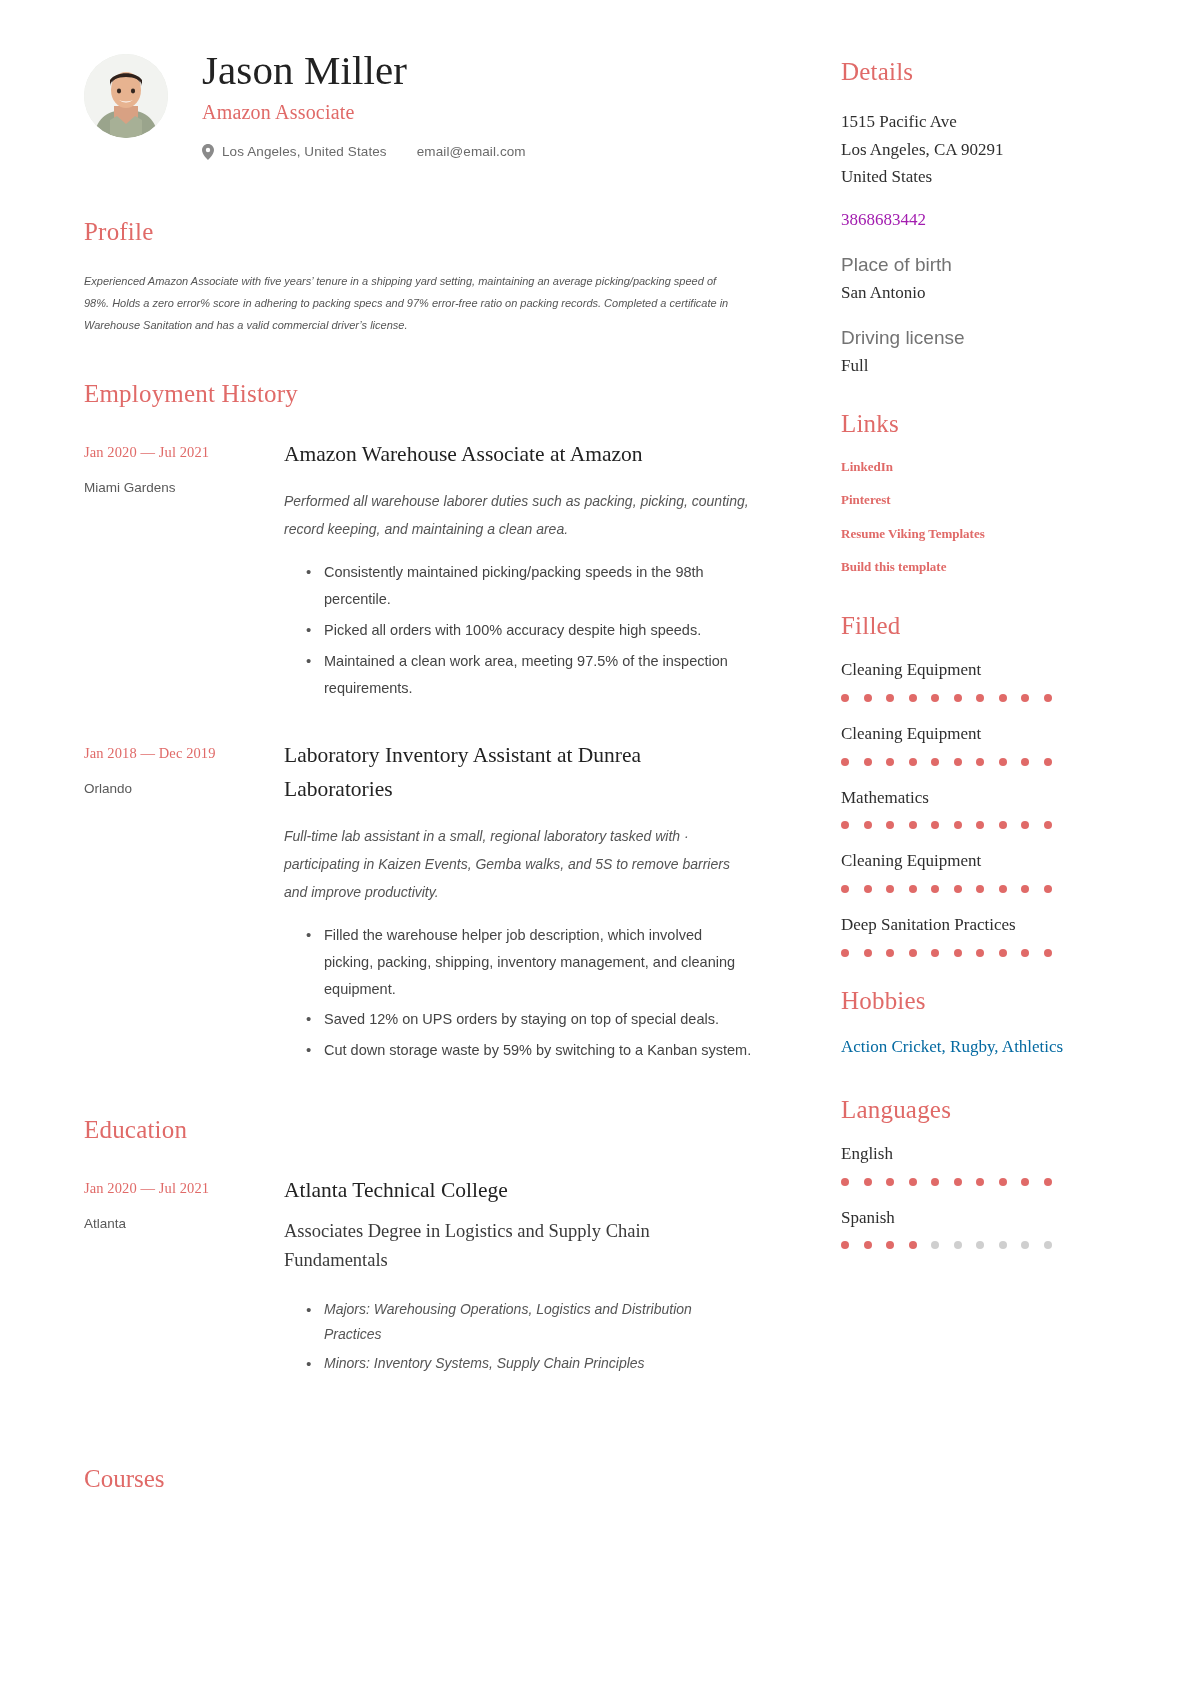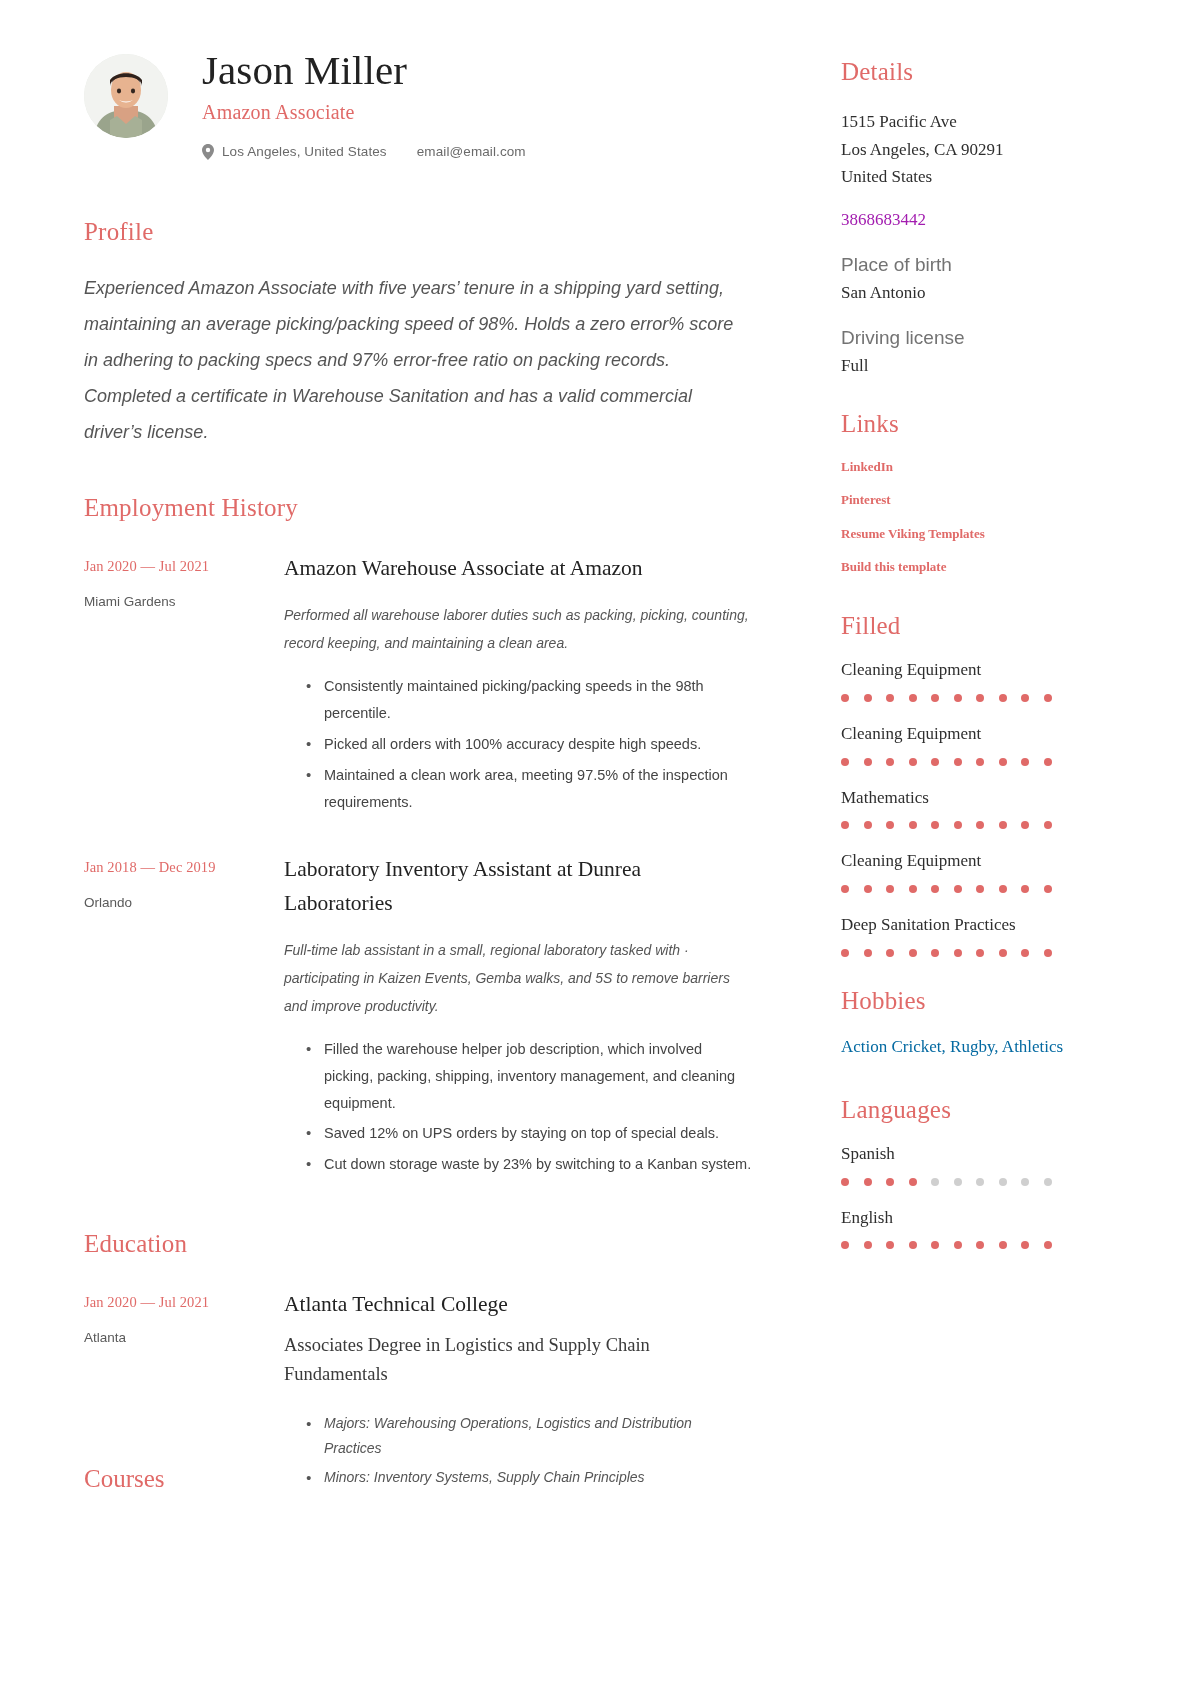--- a/index.html
+++ b/index.html
@@ -87,21 +87,21 @@
   .section-title {
     font-family: "Liberation Serif", serif;
     font-size: 25px;
     color: #e06a68;
     font-weight: 400;
     letter-spacing: 0.2px;
     margin-bottom: 24px;
   }
   .profile-text {
     font-style: italic;
-    font-size: 18px;
+    font-size: 11px;
     line-height: 2.0;
     color: #555555;
     width: 660px;
   }
 
   .entry {
     display: flex;
     margin-bottom: 34px;
   }
   .entry-left {
@@ -328,21 +328,21 @@
         <div class="entry-left">
           <div class="entry-date">Jan 2018 — Dec 2019</div>
           <div class="entry-place">Orlando</div>
         </div>
         <div class="entry-right">
           <div class="entry-heading">Laboratory Inventory Assistant  at  Dunrea Laboratories</div>
           <div class="entry-desc">Full-time lab assistant in a small, regional laboratory tasked with · participating in Kaizen Events, Gemba walks, and 5S to remove barriers and improve productivity.</div>
           <ul class="bullets">
             <li>Filled the warehouse helper job description, which involved picking, packing, shipping, inventory management, and cleaning equipment.</li>
             <li>Saved 12% on UPS orders by staying on top of special deals.</li>
-            <li>Cut down storage waste by 23% by switching to a Kanban system.</li>
+            <li>Cut down storage waste by 59% by switching to a Kanban system.</li>
           </ul>
         </div>
       </div>
     </div>
 
     <div class="section">
       <div class="section-title" style="margin-bottom:30px;">Education</div>
       <div class="entry" style="margin-bottom:40px;">
         <div class="entry-left">
           <div class="entry-date">Jan 2020 — Jul 2021</div>
@@ -466,45 +466,45 @@
     </div>
 
     <div class="side-block" style="margin-bottom:36px;">
       <div class="side-title" style="margin-bottom:18px;">Hobbies</div>
       <div class="hobby-text">Action Cricket, Rugby, Athletics</div>
     </div>
 
     <div class="side-block">
       <div class="side-title" style="margin-bottom:18px;">Languages</div>
       <div>
+        <div class="lang-name">English</div>
+        <div class="dots">
+            <span class="dot"></span>
+            <span class="dot"></span>
+            <span class="dot"></span>
+            <span class="dot"></span>
+            <span class="dot"></span>
+            <span class="dot"></span>
+            <span class="dot"></span>
+            <span class="dot"></span>
+            <span class="dot"></span>
+            <span class="dot"></span>
+          </div>
+      </div>
+      <div>
         <div class="lang-name">Spanish</div>
         <div class="dots">
             <span class="dot"></span>
             <span class="dot"></span>
             <span class="dot"></span>
             <span class="dot"></span>
             <span class="dot off"></span>
             <span class="dot off"></span>
             <span class="dot off"></span>
             <span class="dot off"></span>
             <span class="dot off"></span>
             <span class="dot off"></span>
           </div>
       </div>
-      <div>
-        <div class="lang-name">English</div>
-        <div class="dots">
-            <span class="dot"></span>
-            <span class="dot"></span>
-            <span class="dot"></span>
-            <span class="dot"></span>
-            <span class="dot"></span>
-            <span class="dot"></span>
-            <span class="dot"></span>
-            <span class="dot"></span>
-            <span class="dot"></span>
-            <span class="dot"></span>
-          </div>
-      </div>
     </div>
 
   </div>
 </div>
 
 </body></html>

